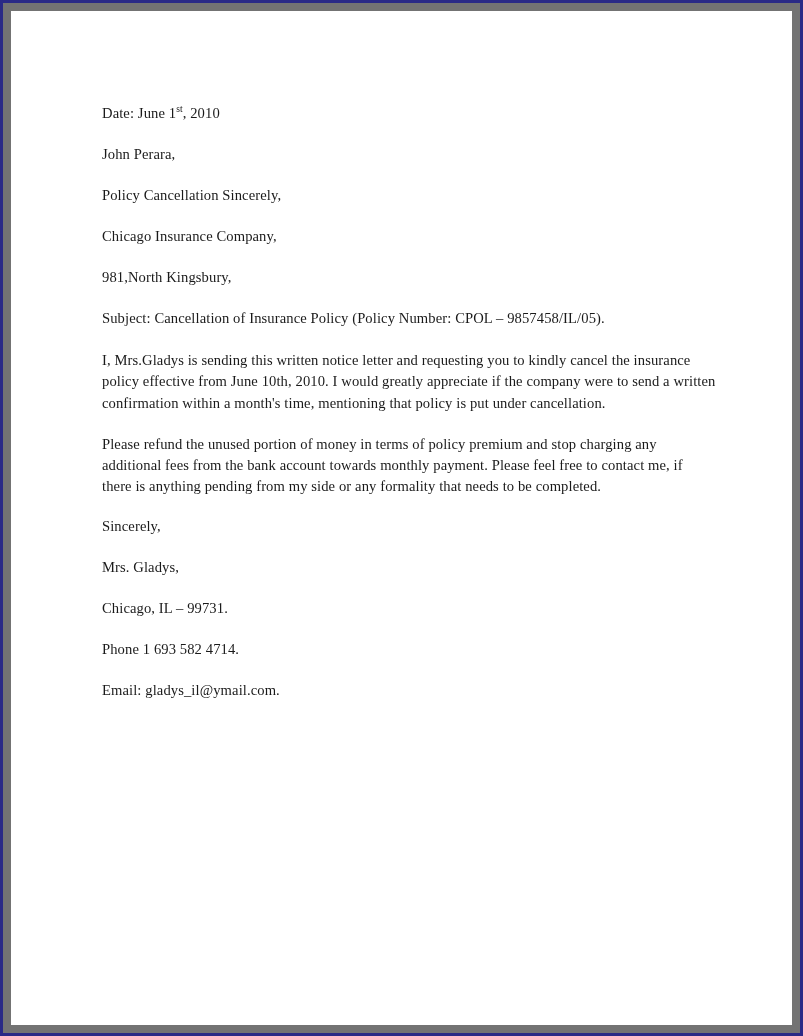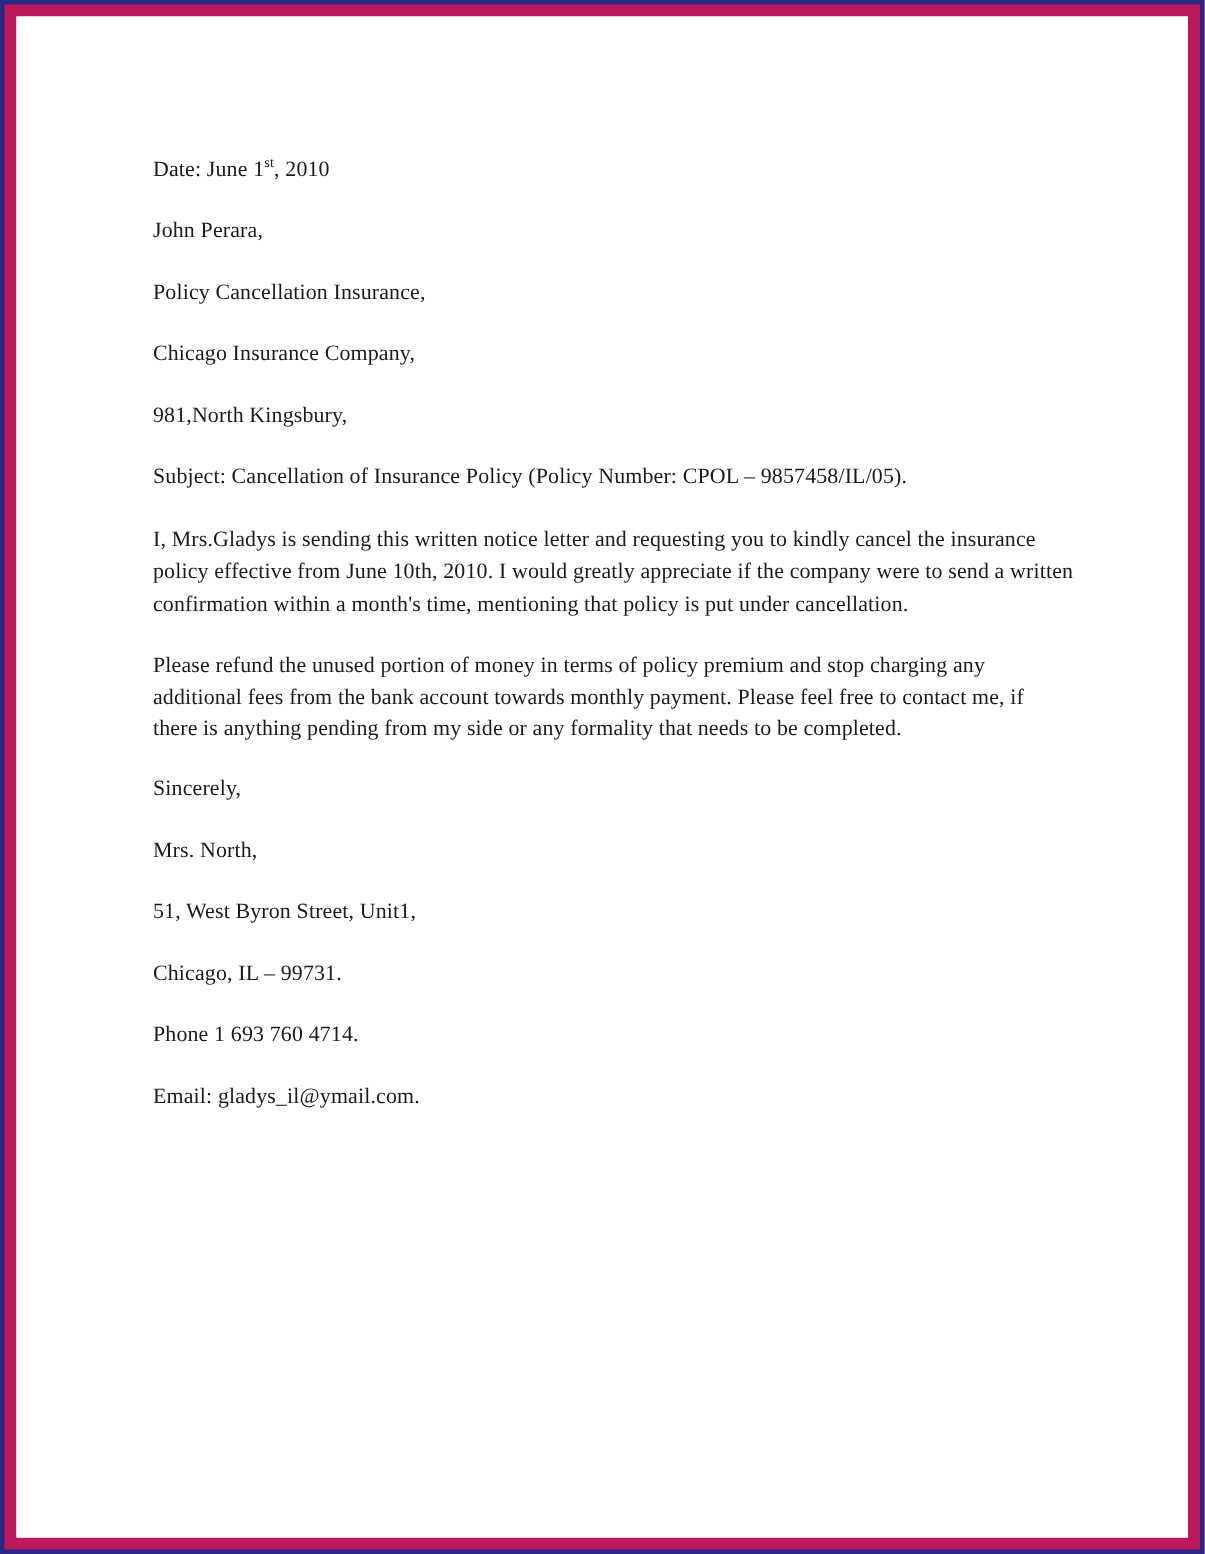--- a/index.html
+++ b/index.html
@@ -13,21 +13,21 @@
     font-family: "Liberation Serif", serif;
   }
   .page-frame {
     position: absolute;
     left: 0;
     top: 0;
     width: 803px;
     height: 1036px;
     box-sizing: border-box;
     border: 3px solid #2a2a86;
-    background: #be185d;
+    background: #737373;
   }
   .page-sheet {
     position: absolute;
     left: 8px;
     top: 8px;
     right: 8px;
     bottom: 8px;
     background: #ffffff;
     border: 1px solid #ffffff;
   }
@@ -59,41 +59,40 @@
 <body>
 
 <div class="page-frame" style="border-color: rgb(42, 42, 134);">
   <div class="page-sheet">
     <div class="letter-body">
 
       <p class="para date-line"><span>Date: June 1</span><sup>st</sup><span>, 2010</span></p>
 
       <p class="para">John Perara,</p>
 
-      <p class="para">Policy Cancellation Insurance,</p>
+      <p class="para">Policy Cancellation Sincerely,</p>
 
       <p class="para">Chicago Insurance Company,</p>
 
       <p class="para">981,North Kingsbury,</p>
 
 
       <p class="para">Subject: Cancellation of Insurance Policy (Policy Number: CPOL – 9857458/IL/05).</p>
 
       <p class="para block">I, Mrs.Gladys is sending this written notice letter and requesting you to kindly cancel the insurance policy effective from June 10th, 2010. I would greatly appreciate if the company were to send a written confirmation within a month's time, mentioning that policy is put under cancellation.</p>
 
       <p class="para block">Please refund the unused portion of money in terms of policy premium and stop charging any additional fees from the bank account towards monthly payment. Please feel free to contact me, if there is anything pending from my side or any formality that needs to be completed.</p>
 
 
       <p class="para">Sincerely,</p>
 
-      <p class="para">Mrs. North,</p>
+      <p class="para">Mrs. Gladys,</p>
 
-      <p class="para">51, West Byron Street, Unit1,</p>
 
       <p class="para">Chicago, IL – 99731.</p>
 
-      <p class="para">Phone 1 693 760 4714.</p>
+      <p class="para">Phone 1 693 582 4714.</p>
 
       <p class="para">Email: gladys_il@ymail.com.</p>
 
     </div>
   </div>
 </div>
 
 </body></html>

